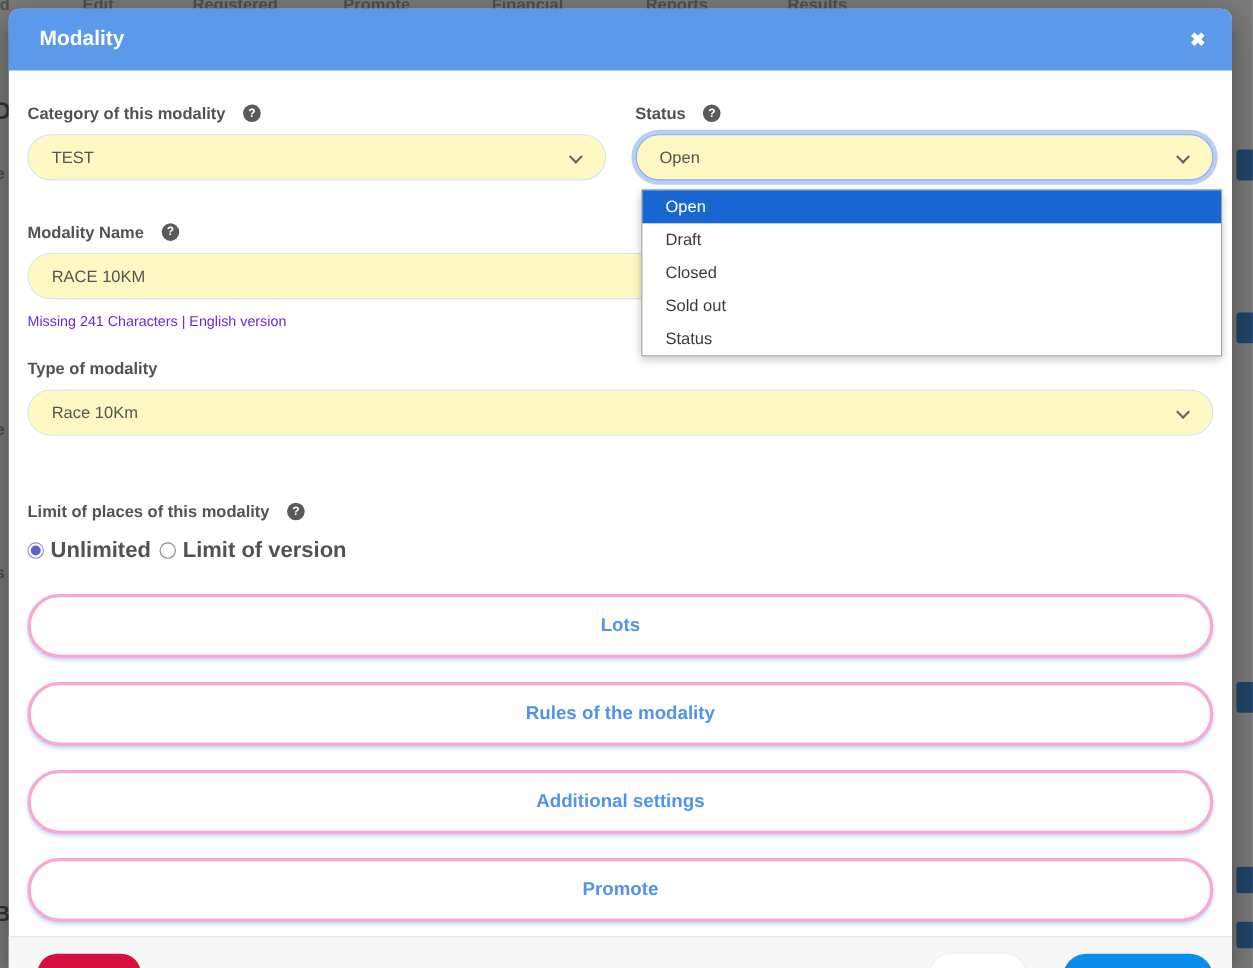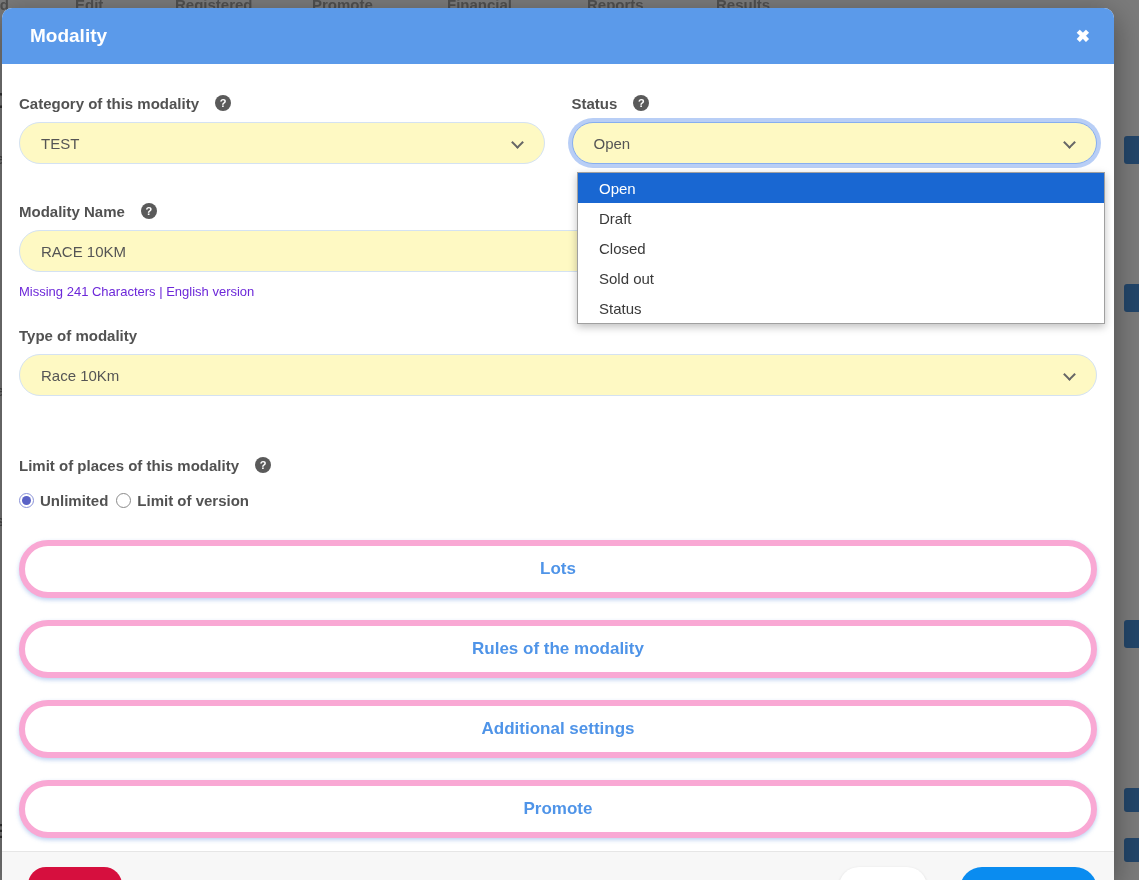--- a/index.html
+++ b/index.html
@@ -16,21 +16,21 @@
   .bg-nav span {
     position:absolute; top:-4px; font-size:15px; font-weight:700; color:#9a9a9a;
     white-space:nowrap;
   }
   .bg-frag { position:absolute; font-weight:700; color:#555; }
   .bg-blue-frag { position:absolute; left:1124px; width:15px; background:#2f80d6; border-radius:3px 0 0 3px; }
   .overlay { position:absolute; inset:0; background:rgba(28,28,28,0.58); }
 
   
   .modal {
-    position:absolute; left:2px; top:8px; width:1112px; height:872px;
+    position:absolute; left:8px; top:8px; width:1112px; height:872px;
     background:#ffffff; border-radius:10px 10px 0 0;
     box-shadow:0 8px 30px rgba(0,0,0,0.4);
   }
   .modal-header {
     height:56px; background:#5b9aea; border-radius:10px 10px 0 0;
     display:flex; align-items:center; justify-content:space-between;
     padding:0 24px 0 28px;
   }
   .modal-title { color:#ffffff; font-size:19px; font-weight:700; }
   .modal-close { color:#ffffff; font-size:17px; font-weight:900; cursor:pointer; line-height:1; }
@@ -80,32 +80,32 @@
   .dropdown-item.highlighted { background:#1967d2; color:#ffffff; }
 
   .helper-text { margin-top:12px; font-size:13px; color:#6d28d9; height:14px; }
 
   .mt-38 { margin-top:38px; }
   .mt-28 { margin-top:28px; }
   .mt-40 { margin-top:60px; }
 
   .radio-row { display:flex; align-items:center; gap:8px; margin-top:16px; height:20px; }
   .radio-option { display:flex; align-items:center; gap:6px; cursor:pointer; }
-  .radio-label { font-size:15px; font-weight:700; color:#525252; }
+  .radio-label { font-size:20px; font-weight:700; color:#525252; }
   .radio-circle {
     width:15px; height:15px; border-radius:50%;
     border:1px solid #8a8a8a; background:#ffffff;
     display:flex; align-items:center; justify-content:center;
   }
   .radio-circle.checked { border:1px solid #8a92d8; }
   .radio-dot { width:9px; height:9px; border-radius:50%; background:#5a62c6; }
 
   .section-btn {
     width:100%; height:58px; margin-top:22px;
-    background:#ffffff; border:6px solid #f9a8d4; border-radius:29px;
+    background:#ffffff; border:3px solid #f9a8d4; border-radius:29px;
     color:#4f94e8; font-size:17px; font-weight:700;
     font-family:"Liberation Sans", sans-serif;
     box-shadow:0 2px 4px rgba(110,155,225,0.45);
     cursor:pointer;
   }
   .section-btn.first { margin-top:30px; }
 
   .modal-footer {
     position:absolute; left:0; right:0; bottom:0; height:29px;
     background:#f7f7f7; border-top:1px solid #e6e6e6;

